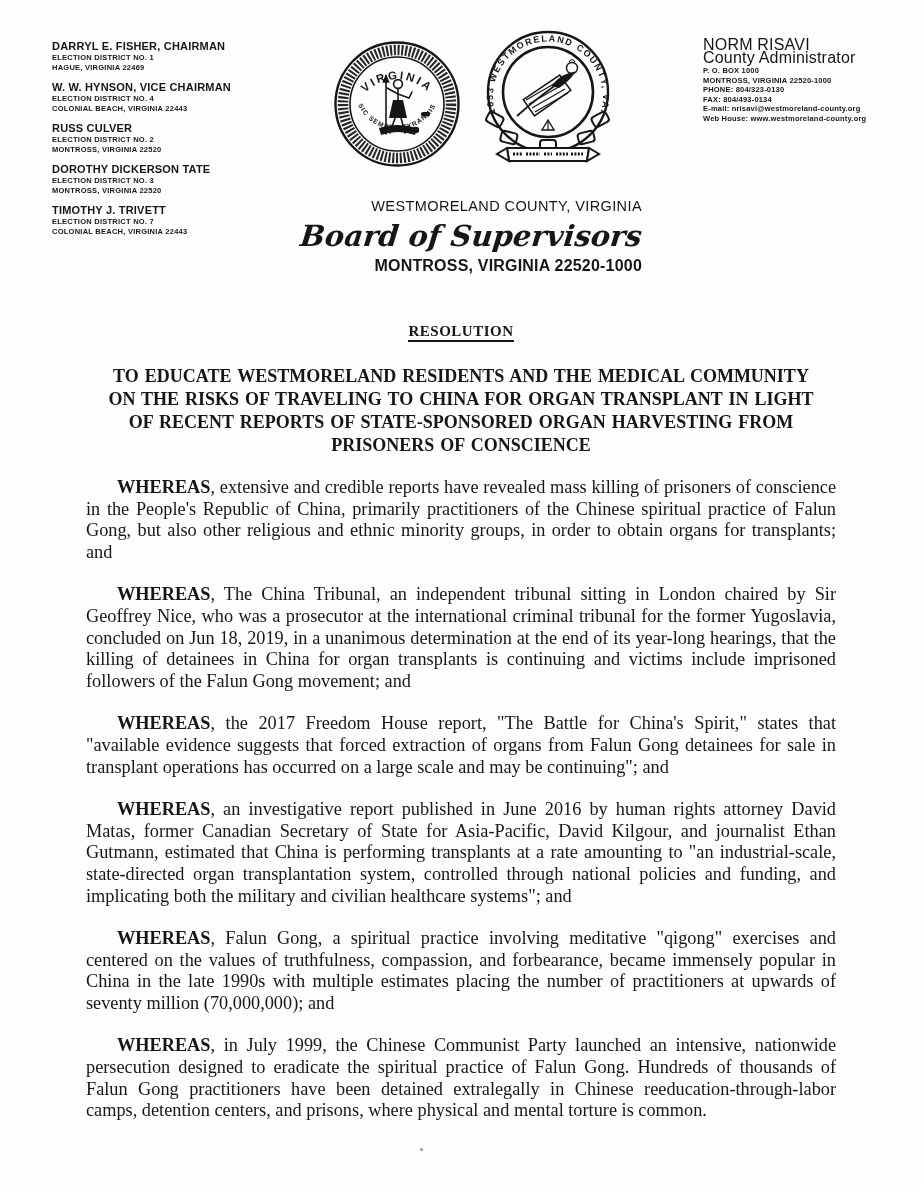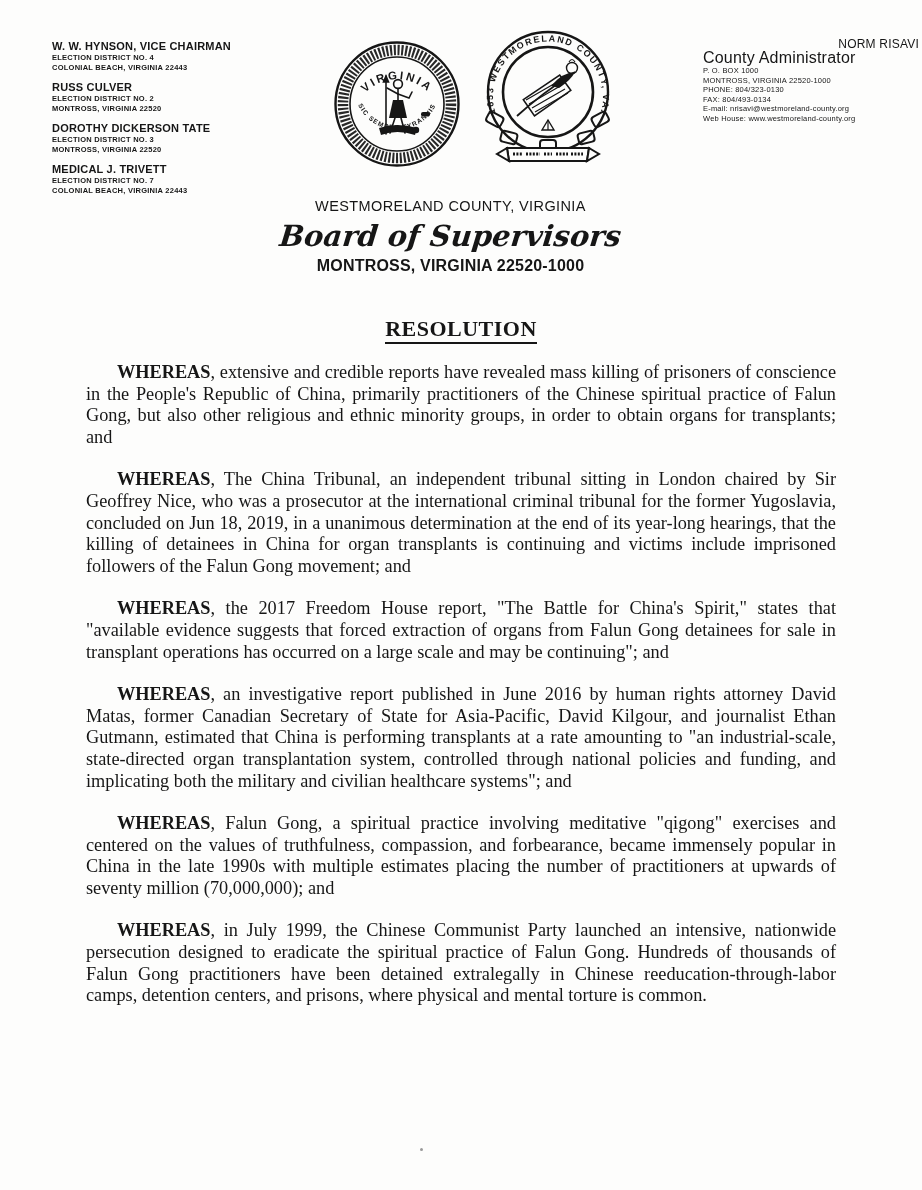--- a/index.html
+++ b/index.html
@@ -13,82 +13,87 @@
     position:absolute;left:52px;top:40px;width:260px;
     font-family:"Liberation Sans","DejaVu Sans",sans-serif;
   }
   .official{margin-bottom:9px;}
   .official .name{font-size:11px;font-weight:bold;letter-spacing:.2px;line-height:13px;}
   .official .sub{font-size:7.5px;font-weight:bold;letter-spacing:.25px;line-height:9.5px;}
   .admin{
     position:absolute;left:703px;top:38px;width:216px;
     font-family:"Liberation Sans","DejaVu Sans",sans-serif;
   }
-  .admin .name{font-size:12px;line-height:13px;letter-spacing:.2px;text-align:right;}
+  .admin .name{font-size:16px;line-height:13px;letter-spacing:.2px;}
   .admin .title{font-size:16px;line-height:13px;letter-spacing:.2px;margin-bottom:2px;}
-  .admin .line{font-size:7.5px;font-weight:normal;letter-spacing:.2px;line-height:9.5px;}
+  .admin .line{font-size:7.5px;font-weight:bold;letter-spacing:.2px;line-height:9.5px;}
   
   .seal{position:absolute;}
   #seal-virginia{left:333px;top:40px;}
   #seal-county{left:479px;top:28px;}
   
   .letterhead{
-    position:absolute;left:273px;top:198px;width:355px;text-align:center;
+    position:absolute;left:287px;top:198px;width:355px;text-align:right;
   }
   .letterhead .county{
     font-family:"Liberation Sans","DejaVu Sans",sans-serif;
     font-size:14.5px;letter-spacing:.4px;font-weight:500;
   }
   .letterhead .board{
     font-family:"DejaVu Serif",serif;font-style:italic;font-weight:bold;
     font-size:29px;line-height:40px;margin-top:2px;transform:skewX(-6deg);
   }
   .letterhead .addr{
     font-family:"Liberation Sans","DejaVu Sans",sans-serif;
     font-size:16px;font-weight:bold;letter-spacing:.2px;margin-top:1px;
   }
   
   .docbody{position:absolute;left:86px;top:316px;width:750px;}
   .res-title{
-    text-align:center;font-size:22px;font-weight:bold;letter-spacing:.5px;margin:0;
+    text-align:center;font-size:15px;font-weight:bold;letter-spacing:.5px;margin:7px;
   }
   .res-title span{border-bottom:2px solid #161616;padding-bottom:1px;}
   .res-subtitle{
     text-align:center;font-weight:bold;font-size:18px;line-height:23px;
     margin:25px auto 0;width:724px;word-spacing:1.5px;
   }
   .body-para{
     text-align:justify;font-size:18.3px;line-height:21.6px;margin:21px 0 0;
   }
   .body-para:first-of-type{margin-top:20px;}
   .body-para .lead{font-weight:bold;margin-left:31px;}
   .speck{position:absolute;left:420px;top:1148px;width:3px;height:3px;border-radius:50%;
     background:#9a9a9a;}
 </style>
 </head>
 <body>
 
 <div class="officials">
   <div class="official">
+    <div class="name">DARRYL E. FISHER, CHAIRMAN</div>
+    <div class="sub">ELECTION DISTRICT NO. 1</div>
+    <div class="sub">HAGUE, VIRGINIA 22469</div>
+  </div>
+  <div class="official">
     <div class="name">W. W. HYNSON, VICE CHAIRMAN</div>
     <div class="sub">ELECTION DISTRICT NO. 4</div>
     <div class="sub">COLONIAL BEACH, VIRGINIA 22443</div>
   </div>
   <div class="official">
     <div class="name">RUSS CULVER</div>
     <div class="sub">ELECTION DISTRICT NO. 2</div>
     <div class="sub">MONTROSS, VIRGINIA 22520</div>
   </div>
   <div class="official">
     <div class="name">DOROTHY DICKERSON TATE</div>
     <div class="sub">ELECTION DISTRICT NO. 3</div>
     <div class="sub">MONTROSS, VIRGINIA 22520</div>
   </div>
   <div class="official">
-    <div class="name">MEDICAL J. TRIVETT</div>
+    <div class="name">TIMOTHY J. TRIVETT</div>
     <div class="sub">ELECTION DISTRICT NO. 7</div>
     <div class="sub">COLONIAL BEACH, VIRGINIA 22443</div>
   </div>
 </div>
 
 <div class="admin">
   <div class="name">NORM RISAVI</div>
   <div class="title">County Administrator</div>
   <div class="line">P. O. BOX 1000</div>
   <div class="line">MONTROSS, VIRGINIA 22520-1000</div>
@@ -169,20 +174,21 @@
 <div class="letterhead">
   <div class="county">WESTMORELAND COUNTY, VIRGINIA</div>
   <div class="board">Board of Supervisors</div>
   <div class="addr">MONTROSS, VIRGINIA 22520-1000</div>
 </div>
 
 <div class="docbody">
   <h1 class="res-title">
     <span>RESOLUTION</span>
   </h1>
+  <div class="res-subtitle">TO EDUCATE WESTMORELAND RESIDENTS AND THE MEDICAL COMMUNITY ON THE RISKS OF TRAVELING TO CHINA FOR ORGAN TRANSPLANT IN LIGHT OF RECENT REPORTS OF STATE-SPONSORED ORGAN HARVESTING FROM PRISONERS OF CONSCIENCE</div>
 
   <p class="body-para"><b class="lead">WHEREAS</b><span>, extensive and credible reports have revealed mass killing of prisoners of conscience in the People's Republic of China, primarily practitioners of the Chinese spiritual practice of Falun Gong, but also other religious and ethnic minority groups, in order to obtain organs for transplants; and</span></p>
 
   <p class="body-para"><b class="lead">WHEREAS</b><span>, The China Tribunal, an independent tribunal sitting in London chaired by Sir Geoffrey Nice, who was a prosecutor at the international criminal tribunal for the former Yugoslavia, concluded on Jun 18, 2019, in a unanimous determination at the end of its year-long hearings, that the killing of detainees in China for organ transplants is continuing and victims include imprisoned followers of the Falun Gong movement; and</span></p>
 
   <p class="body-para"><b class="lead">WHEREAS</b><span>, the 2017 Freedom House report, "The Battle for China's Spirit," states that "available evidence suggests that forced extraction of organs from Falun Gong detainees for sale in transplant operations has occurred on a large scale and may be continuing"; and</span></p>
 
   <p class="body-para"><b class="lead">WHEREAS</b><span>, an investigative report published in June 2016 by human rights attorney David Matas, former Canadian Secretary of State for Asia-Pacific, David Kilgour, and journalist Ethan Gutmann, estimated that China is performing transplants at a rate amounting to "an industrial-scale, state-directed organ transplantation system, controlled through national policies and funding, and implicating both the military and civilian healthcare systems"; and</span></p>
 
   <p class="body-para"><b class="lead">WHEREAS</b><span>, Falun Gong, a spiritual practice involving meditative "qigong" exercises and centered on the values of truthfulness, compassion, and forbearance, became immensely popular in China in the late 1990s with multiple estimates placing the number of practitioners at upwards of seventy million (70,000,000); and</span></p>

